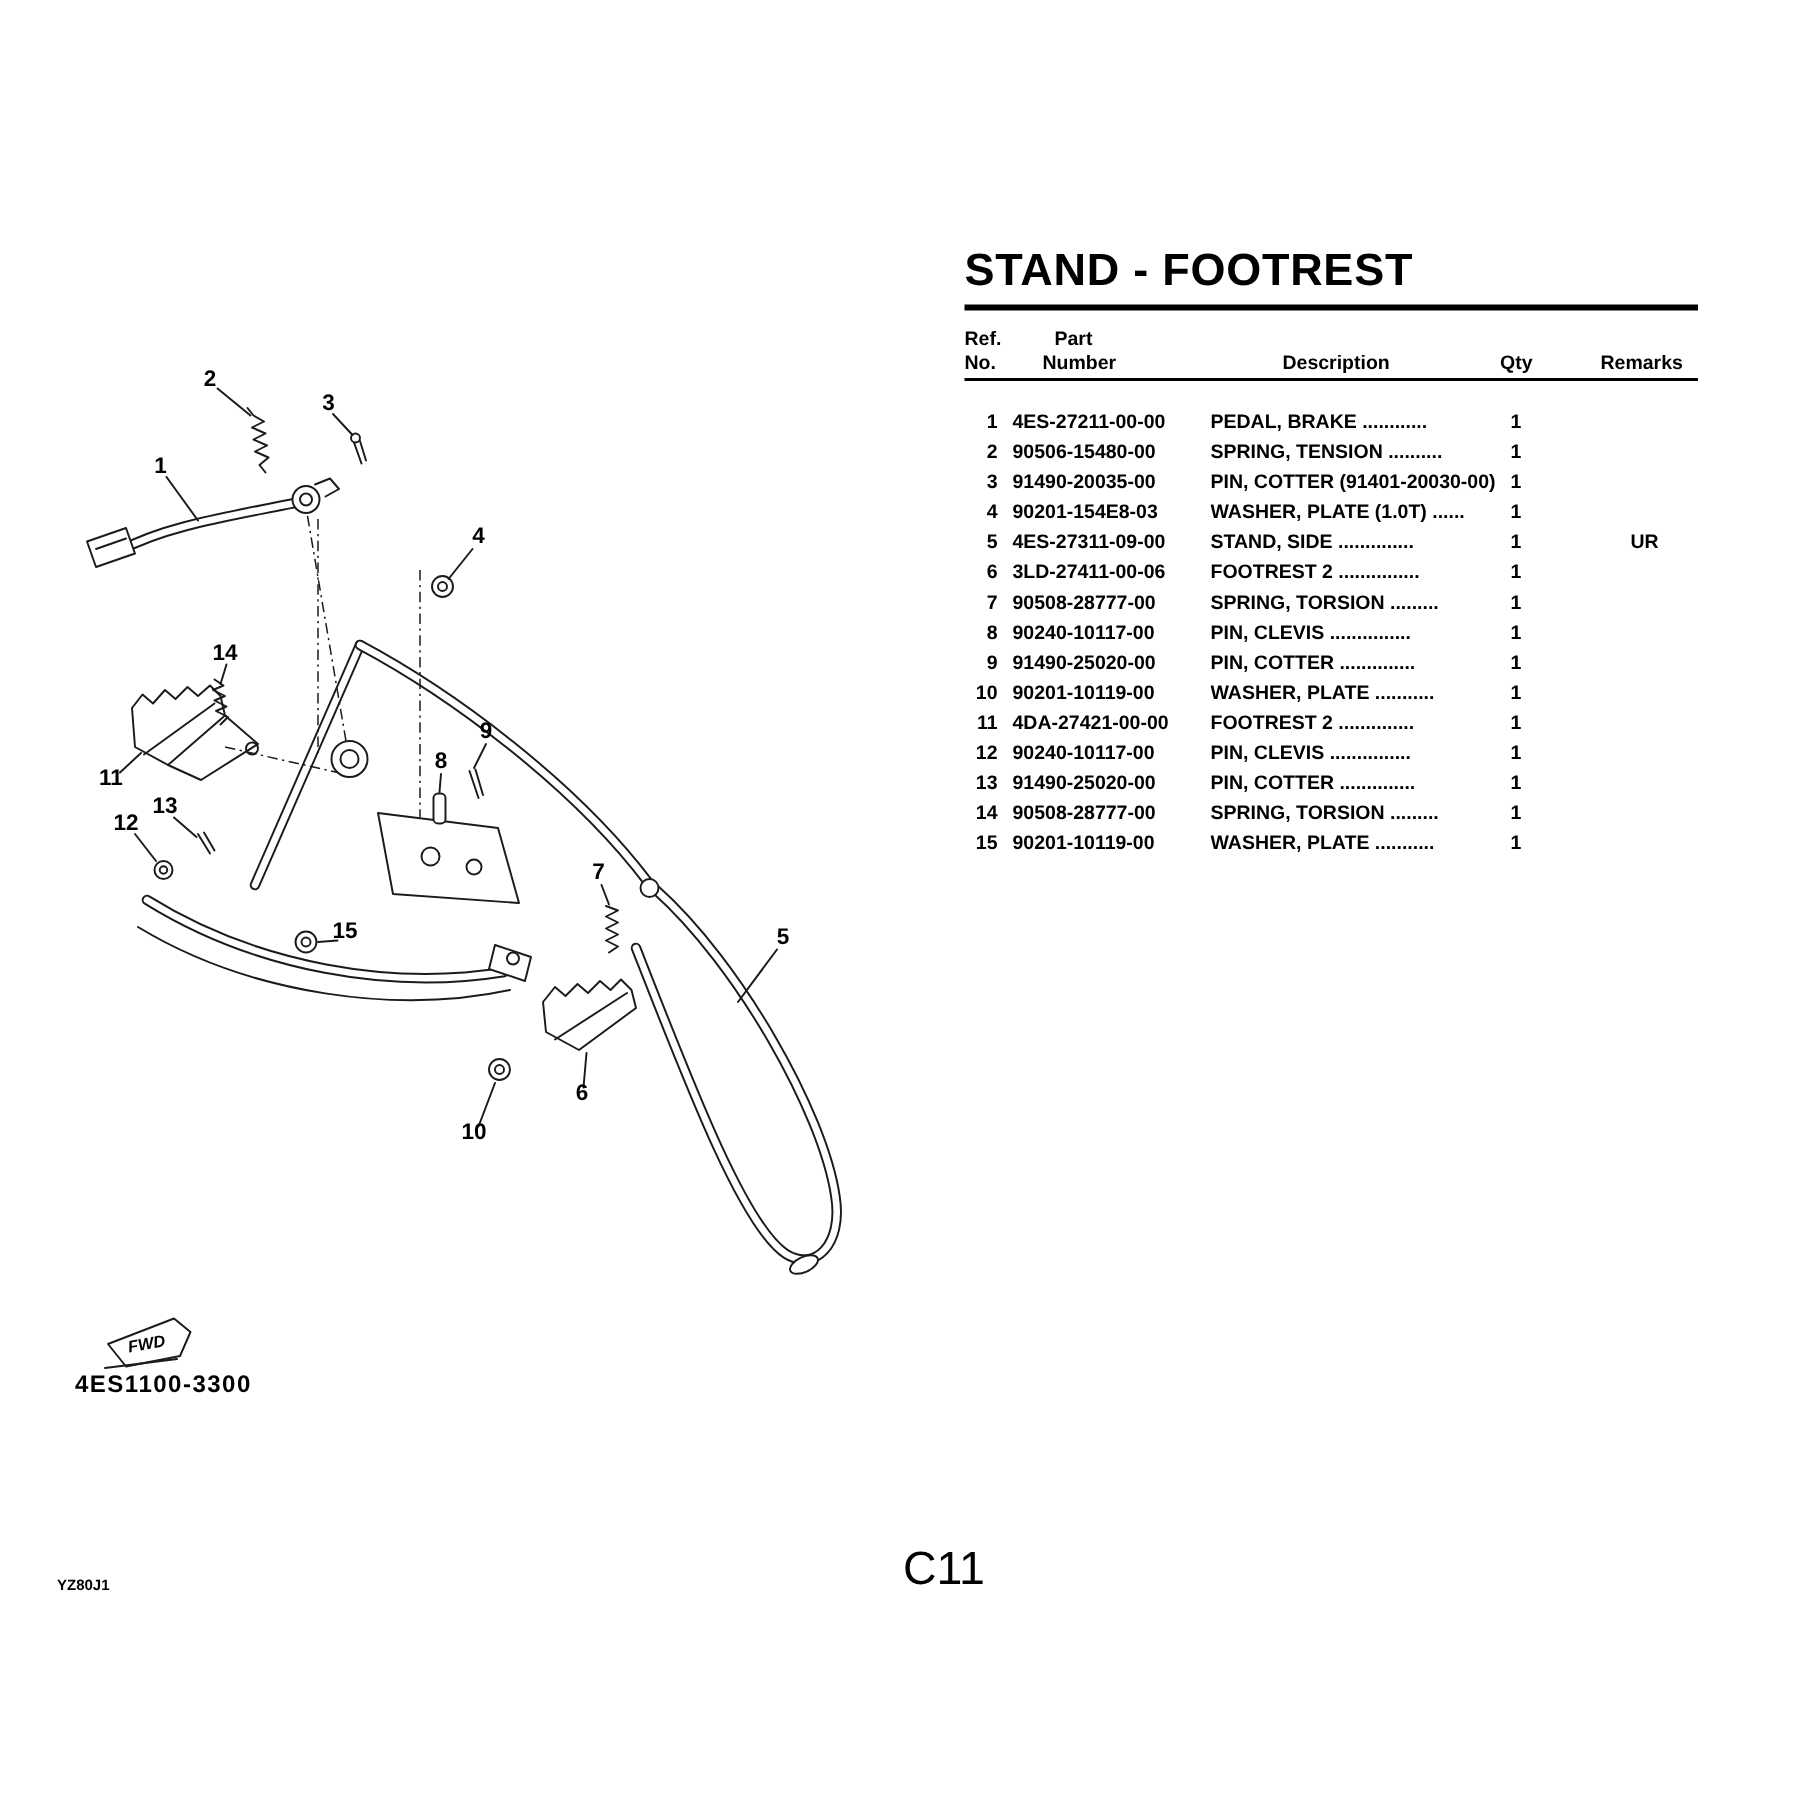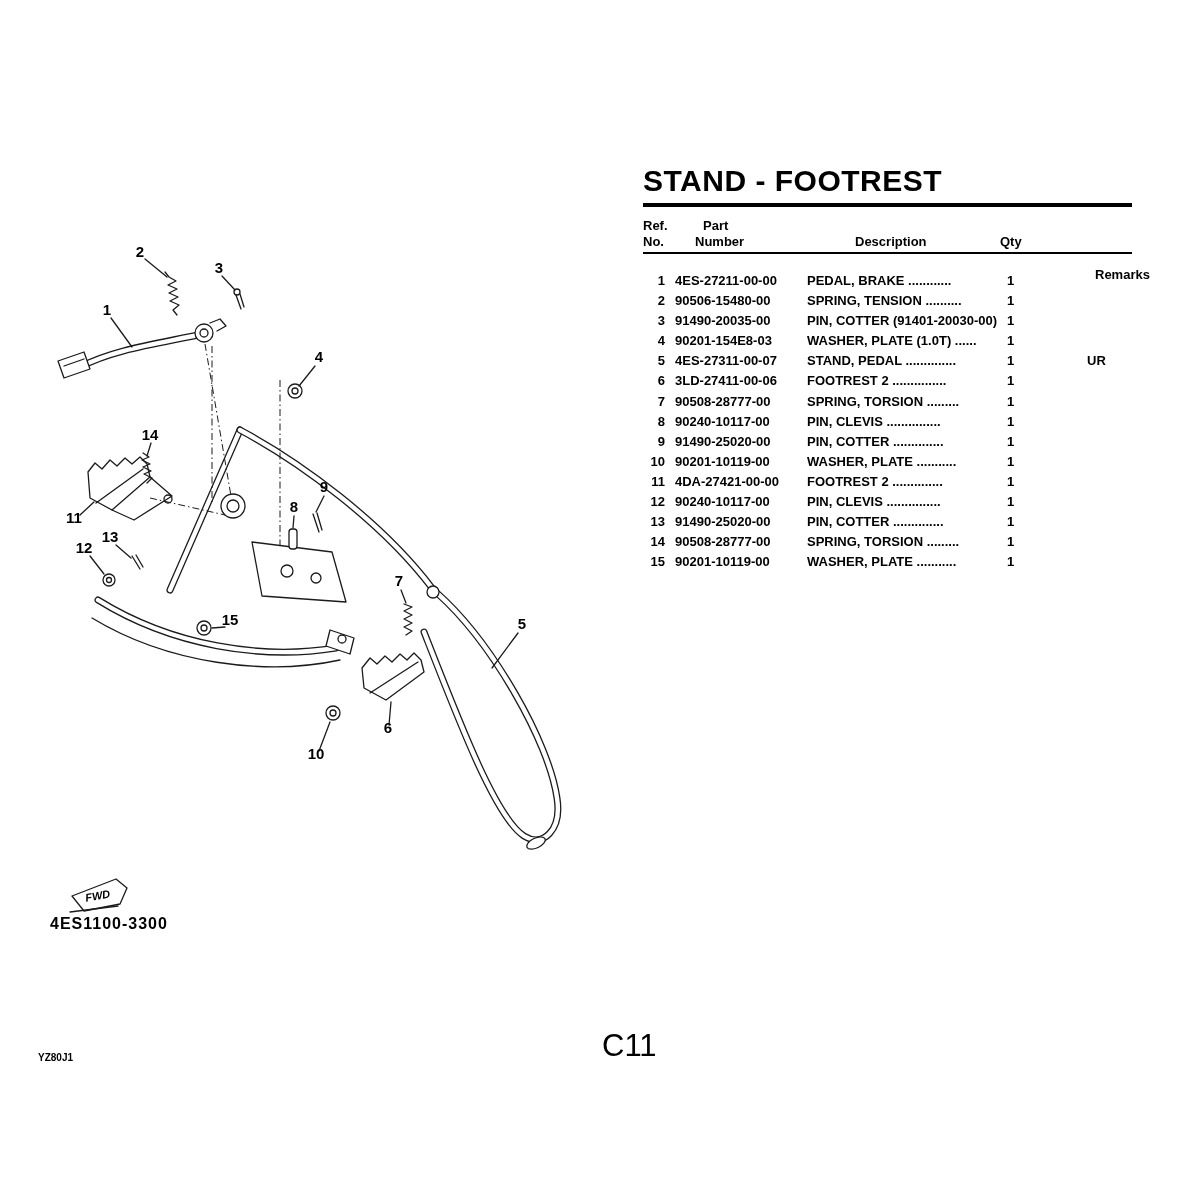--- a/index.html
+++ b/index.html
@@ -6,21 +6,21 @@
   body{width:1200px;height:1200px;position:relative;font-family:"Liberation Sans",sans-serif;color:#000;overflow:hidden;}
   .abs{position:absolute;}
 
   
   .page-title{left:643px;top:164px;font-size:30px;font-weight:bold;letter-spacing:.5px;white-space:nowrap;}
   .title-rule{left:643px;top:203px;width:489px;height:4px;background:#000;}
   .thead{left:643px;top:218px;width:489px;height:34px;font-size:13px;font-weight:bold;}
   .thead span{position:absolute;white-space:nowrap;}
   .h-ref1{left:0;top:0;}   .h-ref2{left:0;top:16px;}
   .h-part1{left:60px;top:0;} .h-part2{left:52px;top:16px;}
-  .h-desc{left:212px;top:16px;} .h-qty{left:357px;top:16px;} .h-rem{left:452px;top:16px;margin-top:33px;}
+  .h-desc{left:212px;top:16px;} .h-qty{left:357px;top:16px;} .h-rem{left:424px;top:16px;}
   .header-rule{left:643px;top:252px;width:489px;height:2px;background:#000;}
   .tbody{left:643px;top:271px;width:489px;}
   .trow{display:grid;grid-template-columns:22px 142px 200px 80px 1fr;height:20.1px;line-height:20px;font-size:13px;font-weight:bold;white-space:nowrap;}
   .c-ref{text-align:right;}
   .c-part{padding-left:10px;}
   .c-desc{overflow:hidden;}
   .c-qty{}
   .c-rem{}
 
   
@@ -189,22 +189,22 @@
     </div>
     <div class="trow">
       <span class="c-ref">4</span>
       <span class="c-part">90201-154E8-03</span>
       <span class="c-desc">WASHER, PLATE (1.0T) ......</span>
       <span class="c-qty">1</span>
       <span class="c-rem"></span>
     </div>
     <div class="trow">
       <span class="c-ref">5</span>
-      <span class="c-part">4ES-27311-00-07</span>
-      <span class="c-desc">STAND, PEDAL ..............</span>
+      <span class="c-part">4ES-27311-09-00</span>
+      <span class="c-desc">STAND, SIDE ..............</span>
       <span class="c-qty">1</span>
       <span class="c-rem">UR</span>
     </div>
     <div class="trow">
       <span class="c-ref">6</span>
       <span class="c-part">3LD-27411-00-06</span>
       <span class="c-desc">FOOTREST 2 ...............</span>
       <span class="c-qty">1</span>
       <span class="c-rem"></span>
     </div>

